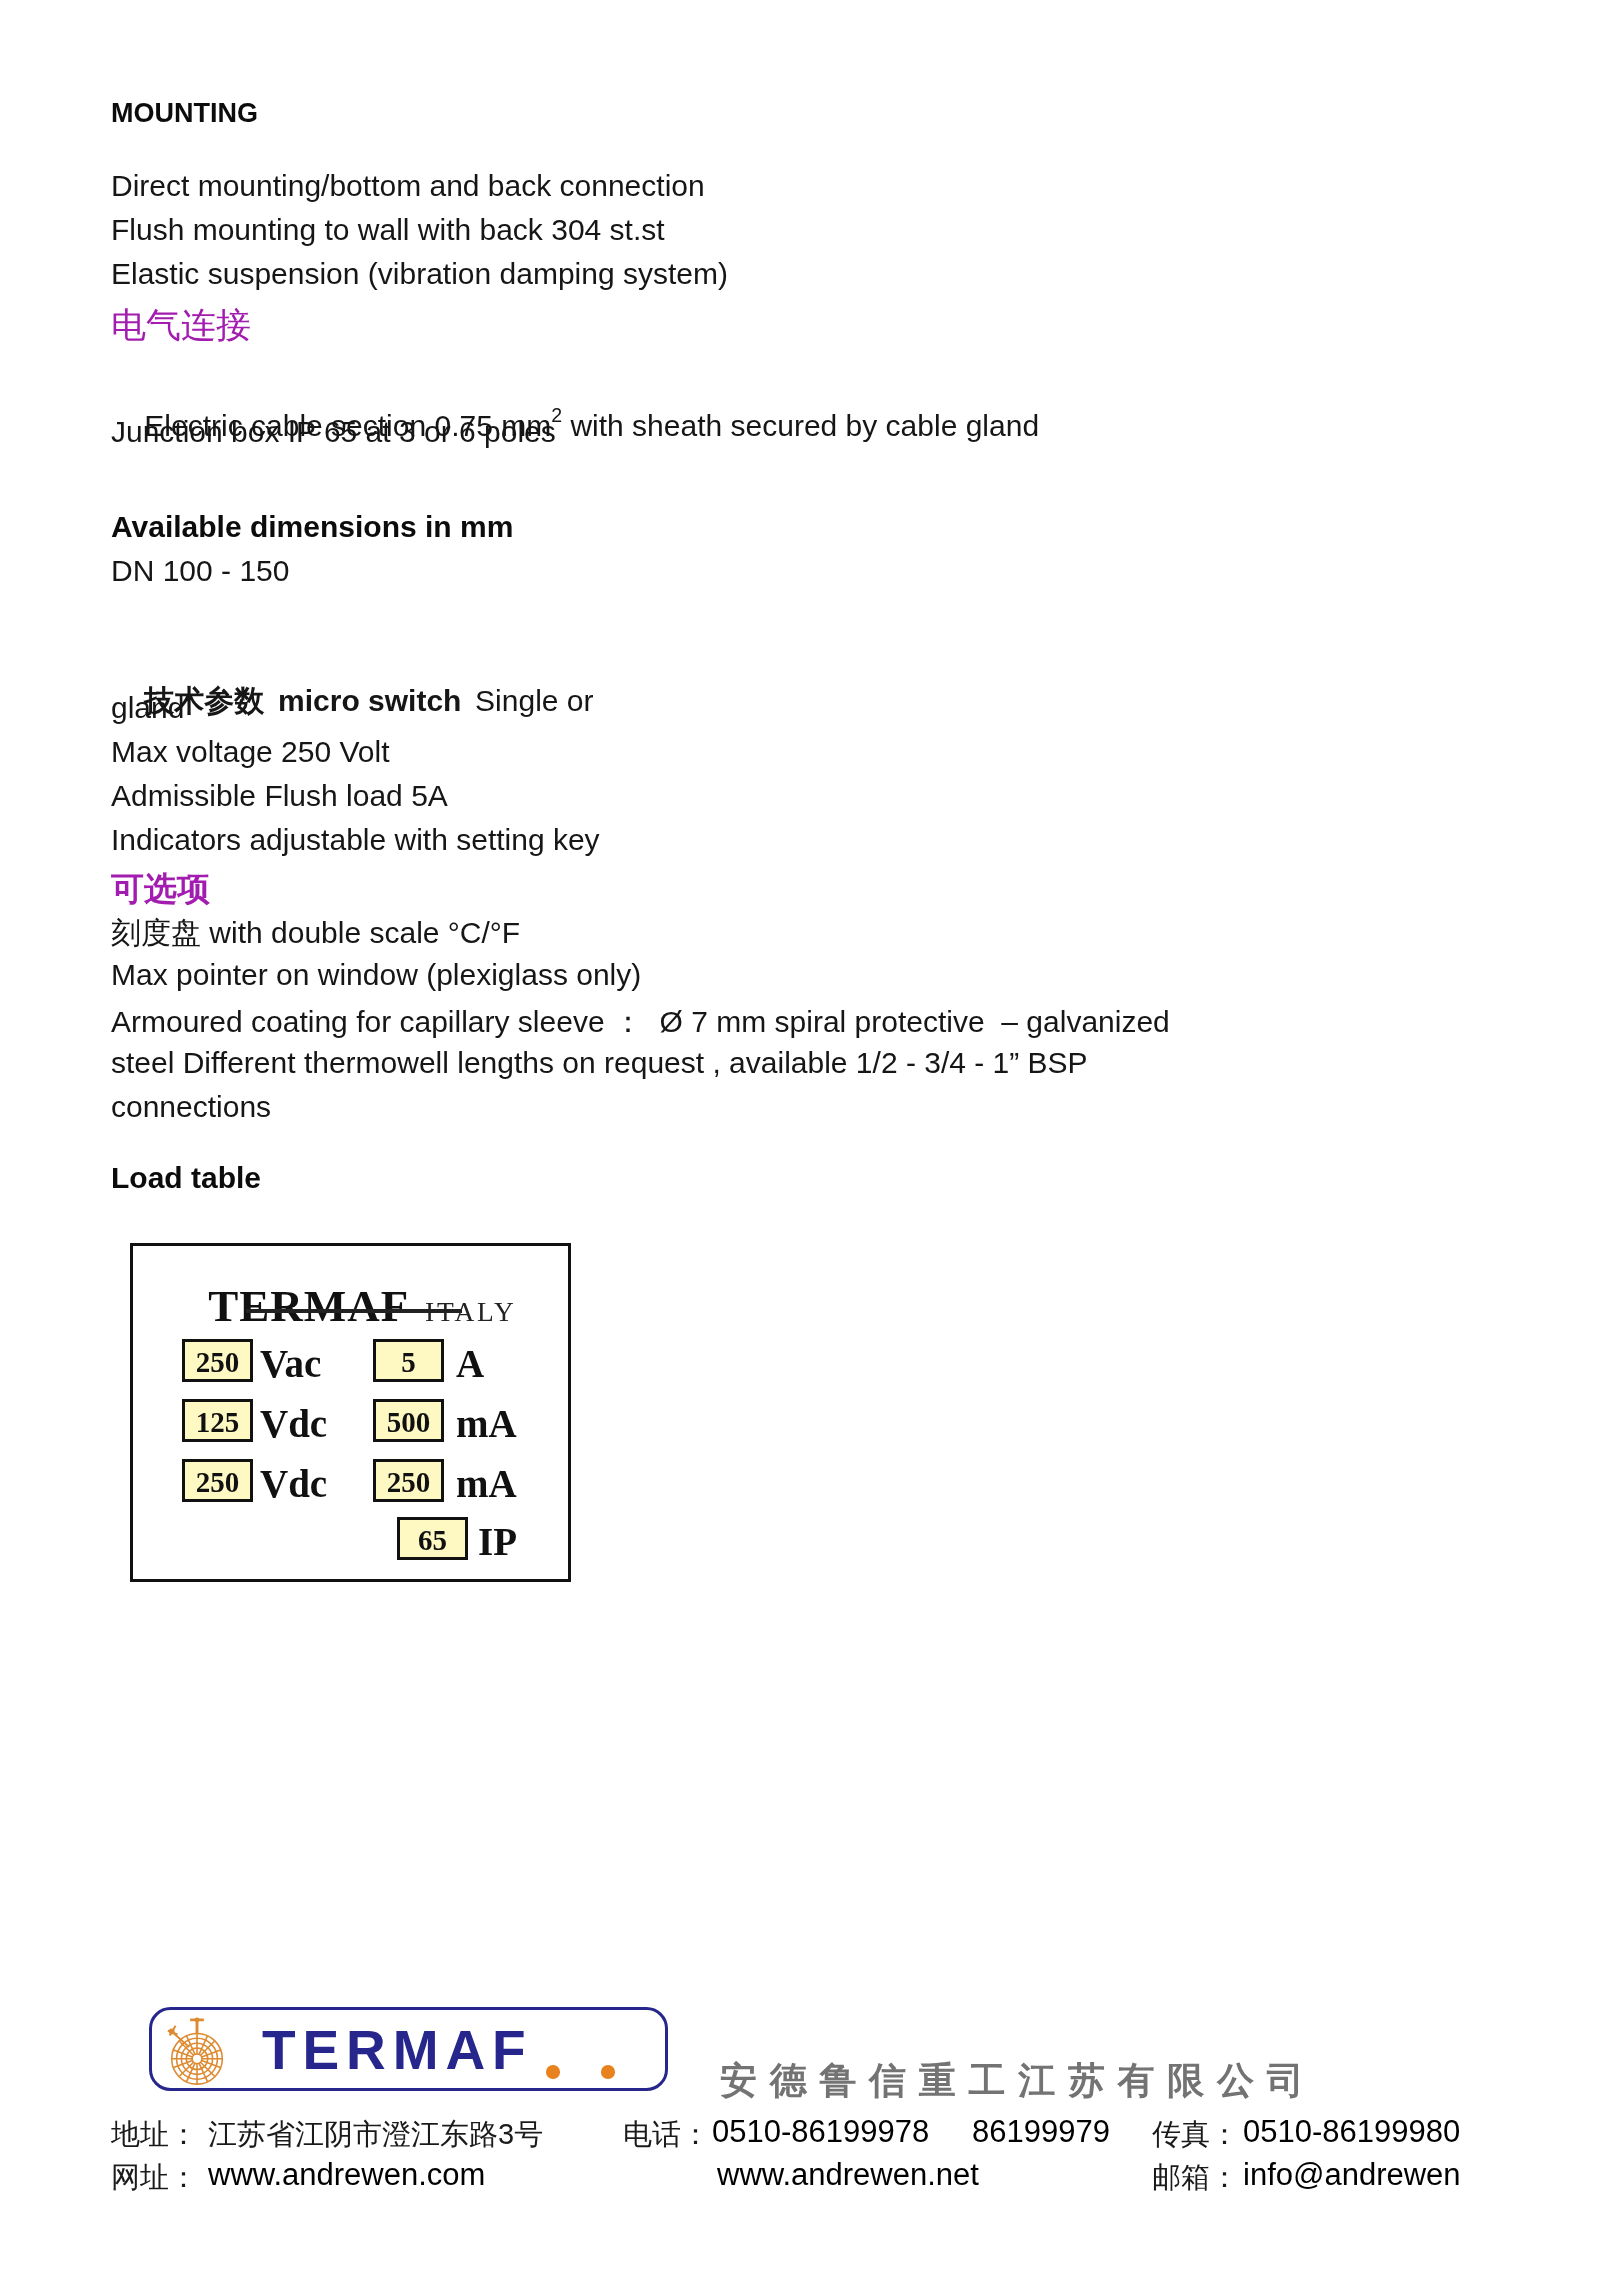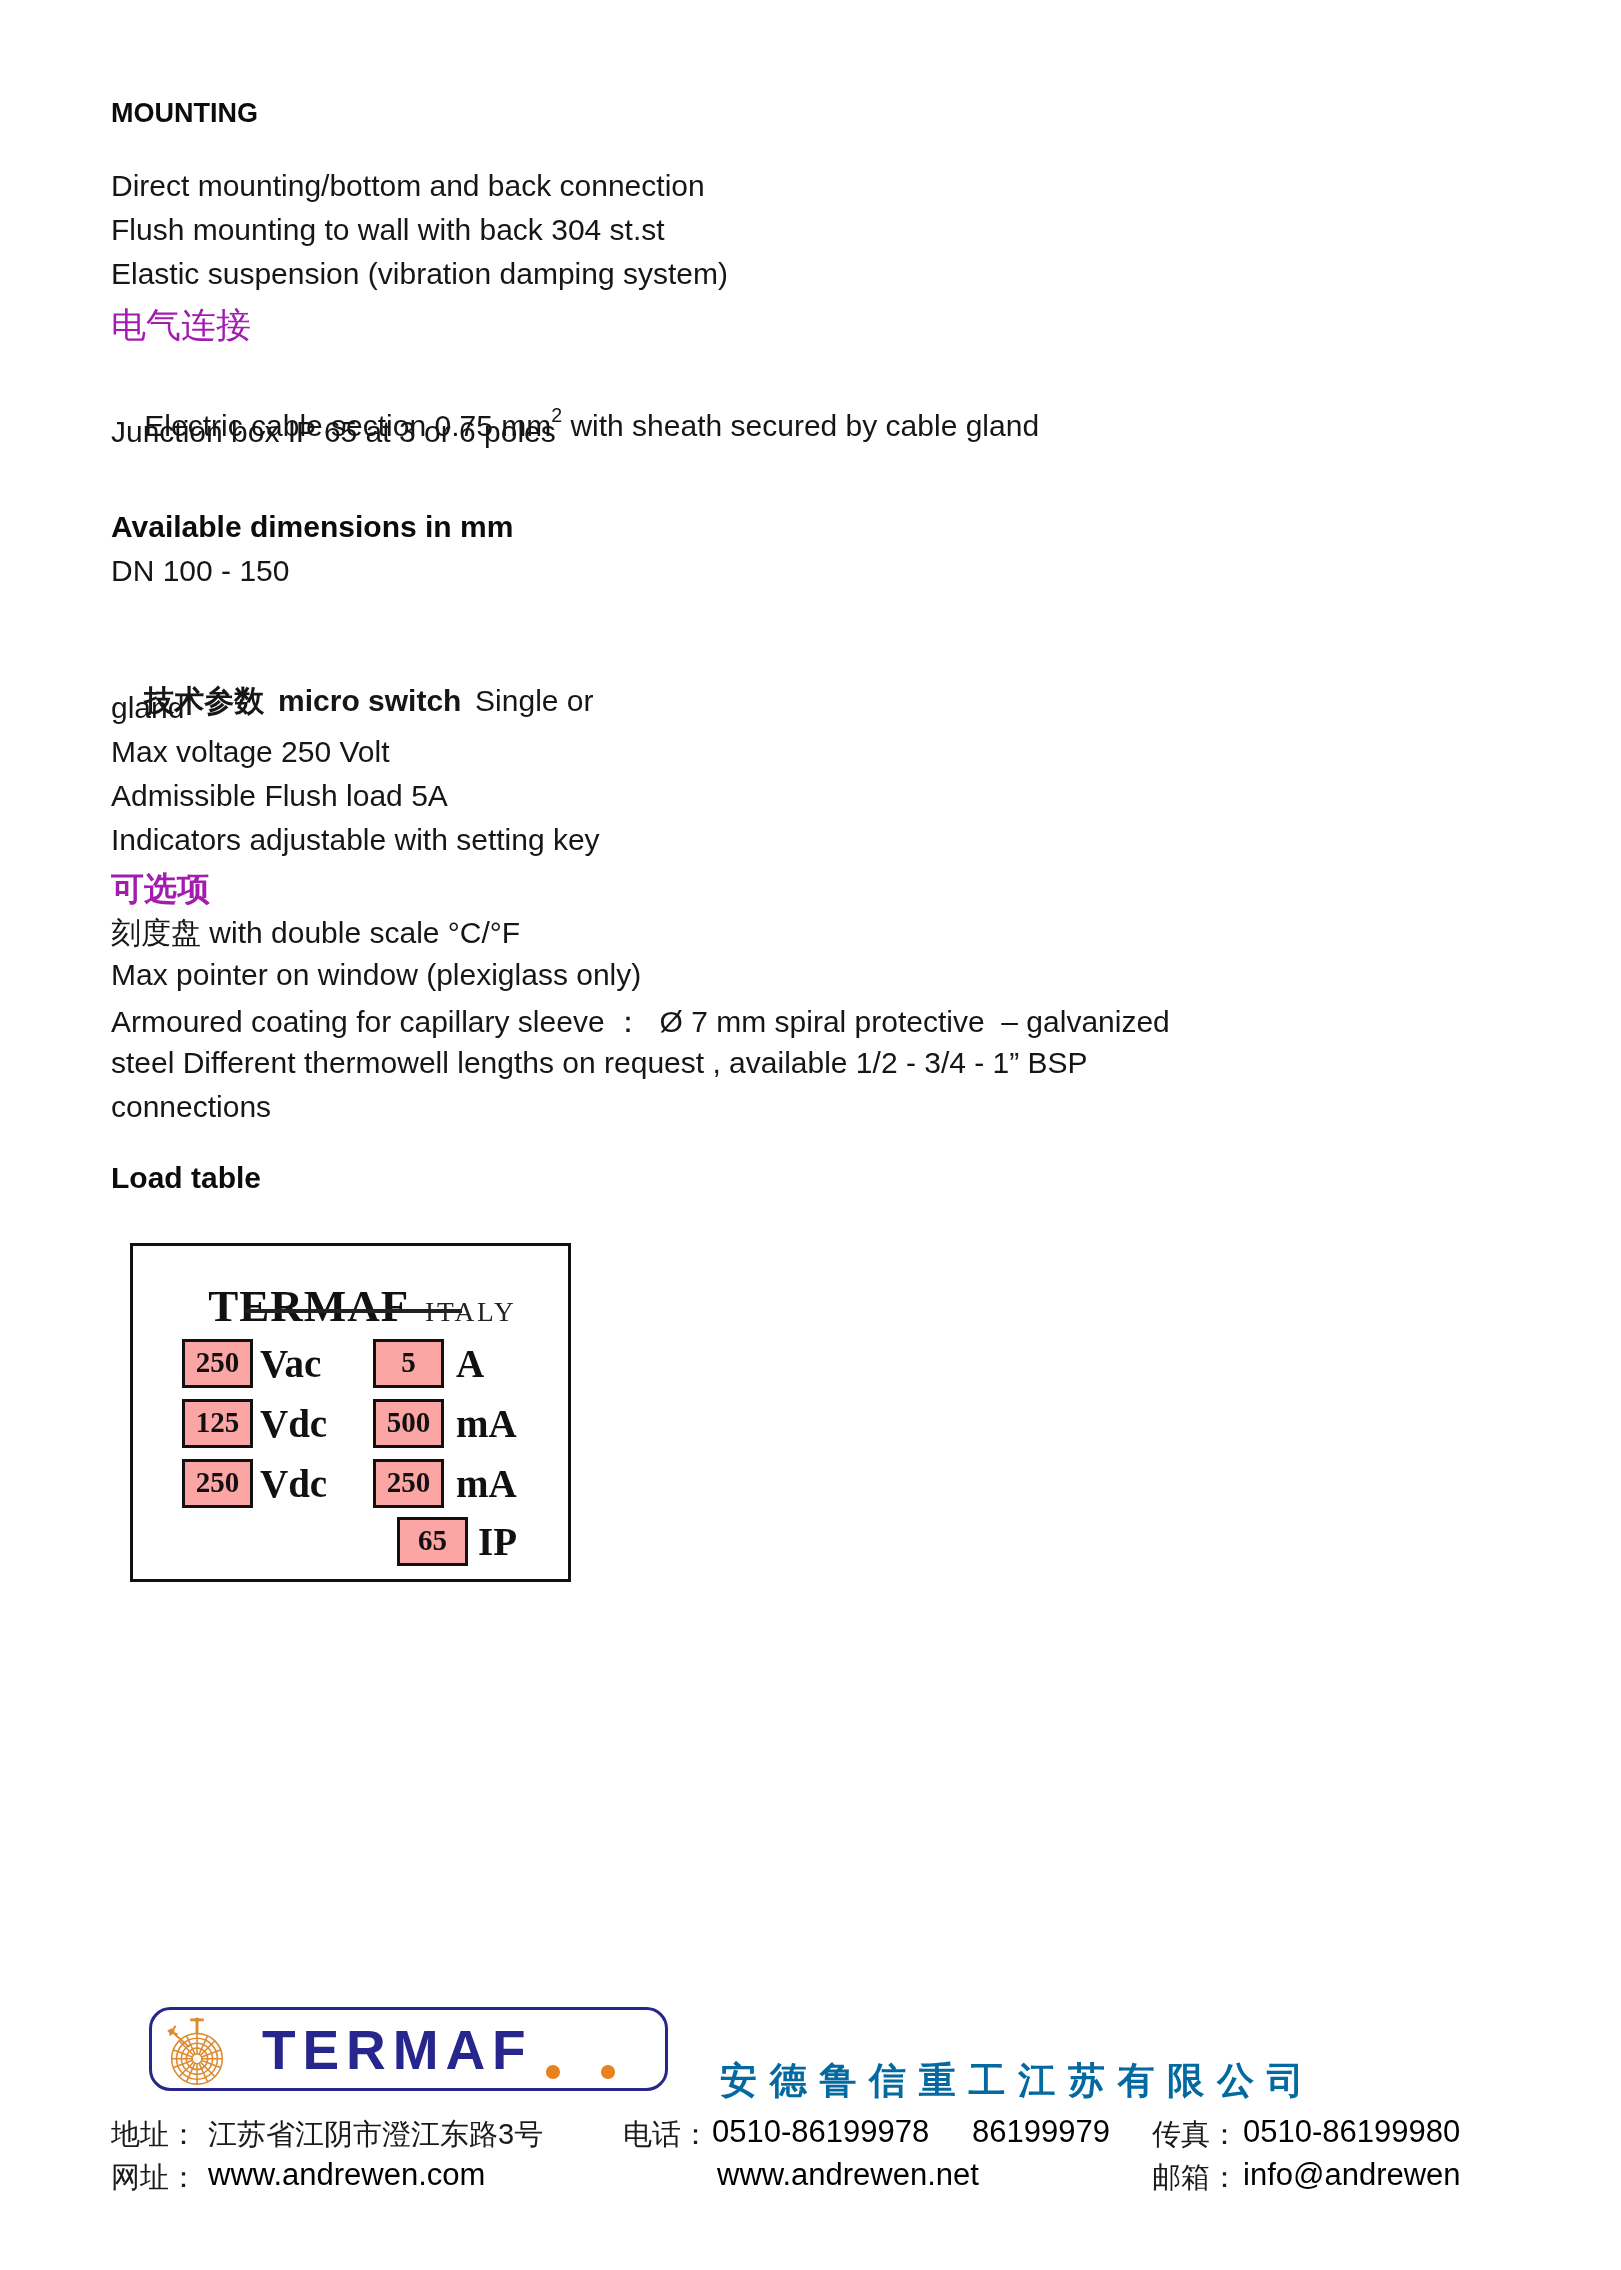--- a/index.html
+++ b/index.html
@@ -19,38 +19,38 @@
   .load-table {
     position:absolute; left:130px; top:1243px; width:441px; height:339px;
     border:3.9px solid #111; box-sizing:border-box; background:#fff;
     font-family:"Liberation Serif", serif;
   }
   .lt-title { position:absolute; top:15.7px; left:0; width:100%; text-align:center; white-space:pre; }
   .lt-brand   { font-size:45px; font-weight:bold; color:#111; letter-spacing:1px; }
   .lt-country { font-size:27.4px; color:#222; letter-spacing:2.9px; margin-left:15.7px; }
   .lt-underline { position:absolute; top:63px; left:113px; width:216px; height:3.9px; background:#222; }
   .lt-box {
-    position:absolute; width:71px; height:49px; border:3.9px solid #111; box-sizing:border-box;
-    text-align:center; font-size:29px; font-weight:bold; line-height:41px; color:#111; background:#fca5a5;
+    position:absolute; width:71px; height:43px; border:3.9px solid #111; box-sizing:border-box;
+    text-align:center; font-size:29px; font-weight:bold; line-height:41px; color:#111; background:#fef9c3;
   }
   .lt-unit { position:absolute; font-size:39px; font-weight:bold; color:#111; line-height:47px; white-space:pre; }
 
   
   .logo-box {
     position:absolute; left:149px; top:2007px; width:519px; height:84px;
     border:3.9px solid #26268c; border-radius:21.6px; box-sizing:border-box; background:#fff;
   }
   .logo-word {
     position:absolute; left:110px; top:7.8px; font-size:55px; font-weight:bold;
     letter-spacing:6.9px; color:#26268c; font-family:"Liberation Sans", sans-serif;
   }
   .logo-dot { position:absolute; width:13.7px; height:13.7px; border-radius:50%; background:#e8821e; }
   .company-cn {
     position:absolute; left:720px; top:2056px; font-size:37px; font-weight:600;
-    letter-spacing:12.7px; color:#0369a1; white-space:pre;
+    letter-spacing:12.7px; color:#737373; white-space:pre;
   }
   .f-label { position:absolute; font-size:29px; color:#1a1a1a; white-space:pre; }
   .f-value { position:absolute; font-size:31px; color:#000; white-space:pre; }
 </style>
 </head>
 <body>
 
 <div id="page">
 
   <div class="h1" style="top:98px">MOUNTING</div>

